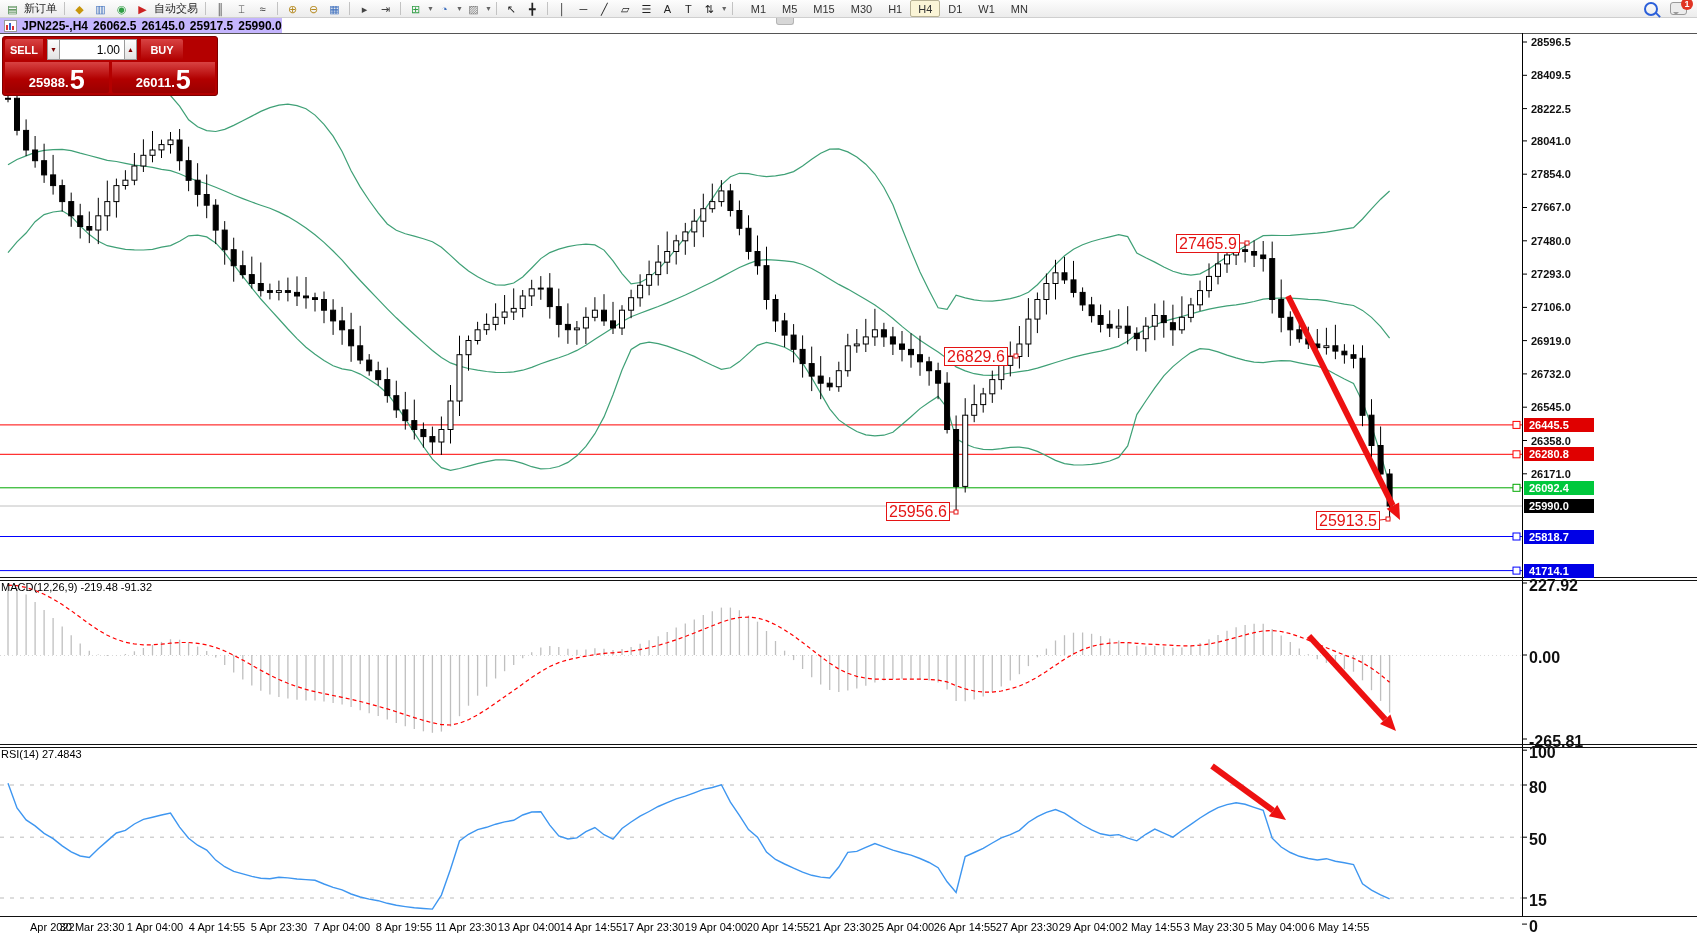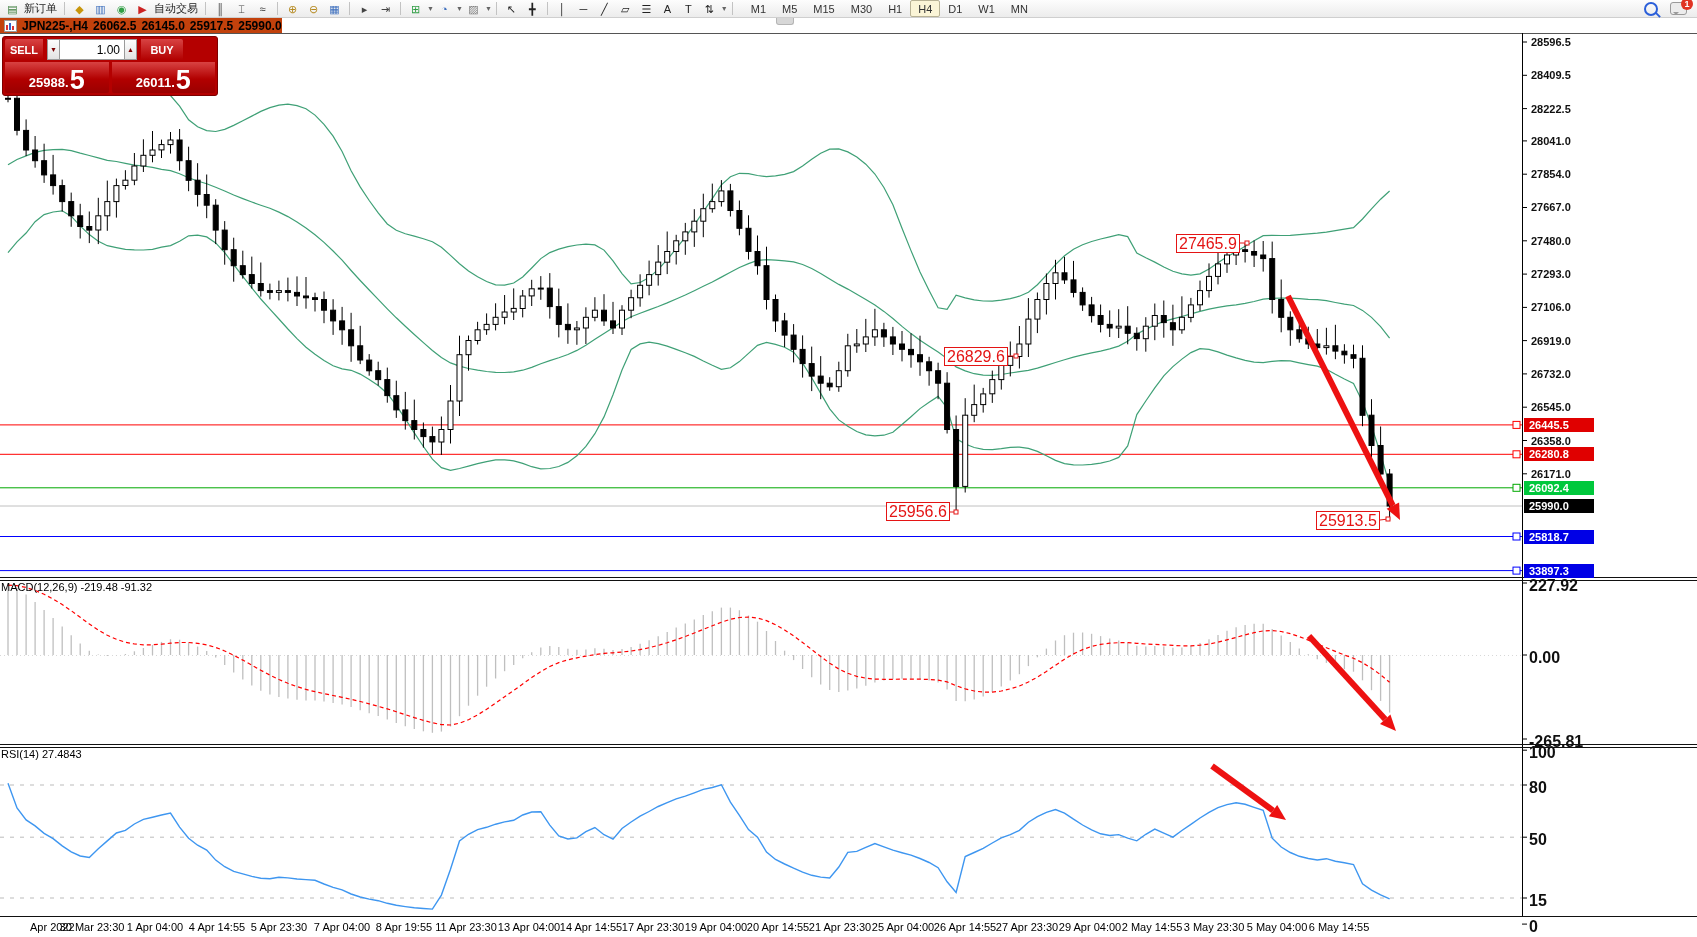--- a/index.html
+++ b/index.html
@@ -20,21 +20,21 @@
   #tb-right{margin-left:auto;display:flex;align-items:center;gap:12px;padding-right:10px;}
   .mag{width:10px;height:10px;border:2px solid #2b5fd9;border-radius:50%;position:relative;}
   .mag::after{content:"";position:absolute;width:6px;height:2px;background:#2b5fd9;transform:rotate(45deg);right:-5px;bottom:-2px;}
   .chat{width:15px;height:11px;background:#ececec;border:1px solid #9a9a9a;border-radius:3px;position:relative;}
   .chat::after{content:"";position:absolute;left:2px;bottom:-4px;border:3px solid transparent;border-top-color:#9a9a9a;}
   .chat-badge{position:absolute;top:-5px;right:-7px;background:#e03424;color:#fff;border-radius:50%;
     font-size:9px;width:12px;height:12px;line-height:12px;text-align:center;font-weight:bold;}
 
   
   .quote-line{position:absolute;top:18px;left:0;height:15px;z-index:20;display:flex;align-items:center;gap:5px;
-    padding-left:4px;font-size:12px;font-weight:bold;color:#000;background:#c2410c;}
+    padding-left:4px;font-size:12px;font-weight:bold;color:#000;background:#c4b5fd;}
   .q-icon{width:11px;height:10px;position:relative;background:#fff;border:1px solid #999;}
   .q-icon i{position:absolute;bottom:1px;width:2px;background:#d33;}
   .q-icon i.b1{left:1px;height:5px;}
   .q-icon i.b2{left:4px;height:7px;background:#36c;}
   .q-icon i.b3{left:7px;height:4px;}
   .grip{position:absolute;top:18px;left:776px;width:16px;height:6px;background:#d7d7d7;border:1px solid #b5b5b5;border-top:none;border-radius:0 0 3px 3px;z-index:25;}
 
   
   #trade-panel{position:absolute;top:36px;left:2px;width:216px;z-index:40;font-family:"Liberation Sans",sans-serif;
     background:#b40000;border:1px solid #7d0000;border-radius:3px;padding:2px;box-sizing:border-box;}
@@ -714,21 +714,21 @@
       <div class="axis-label" style="top: 335px;">26919.0</div>
       <div class="axis-label" style="top: 368px;">26732.0</div>
       <div class="axis-label" style="top: 401px;">26545.0</div>
       <div class="axis-label" style="top: 435px;">26358.0</div>
       <div class="axis-label" style="top: 468px;">26171.0</div>
       <div class="badge" style="top: 418px; background: rgb(224, 0, 0);">26445.5</div>
       <div class="badge" style="top: 447px; background: rgb(224, 0, 0);">26280.8</div>
       <div class="badge" style="top: 481px; background: rgb(0, 200, 60);">26092.4</div>
       <div class="badge" style="top: 499px; background: rgb(0, 0, 0);">25990.0</div>
       <div class="badge" style="top: 530px; background: rgb(0, 0, 230);">25818.7</div>
-      <div class="badge" style="top: 564px; background: rgb(0, 0, 230);">33897.3</div>
+      <div class="badge" style="top: 564px; background: rgb(0, 0, 230);">41714.1</div>
       <div class="ind-axis" style="top: 577px;">227.92</div>
       <div class="ind-axis" style="top: 649px;">0.00</div>
       <div class="ind-axis" style="top: 733px;">-265.81</div>
       <div class="ind-axis" style="top: 744px;">100</div>
       <div class="ind-axis" style="top: 779px;">80</div>
       <div class="ind-axis" style="top: 831px;">50</div>
       <div class="ind-axis" style="top: 892px;">15</div>
       <div class="ind-axis" style="top: 918px;">0</div>
       <div class="time-label first" style="left: 30px;">Apr 2022</div>
       <div class="time-label" style="left: 92px;">30 Mar 23:30</div>

